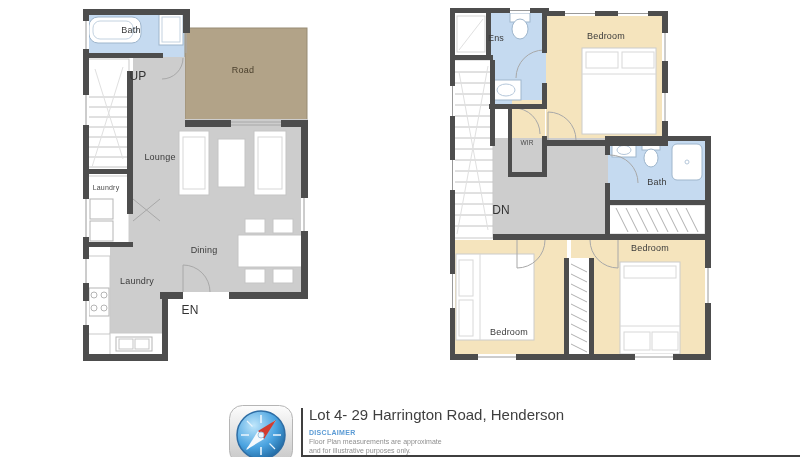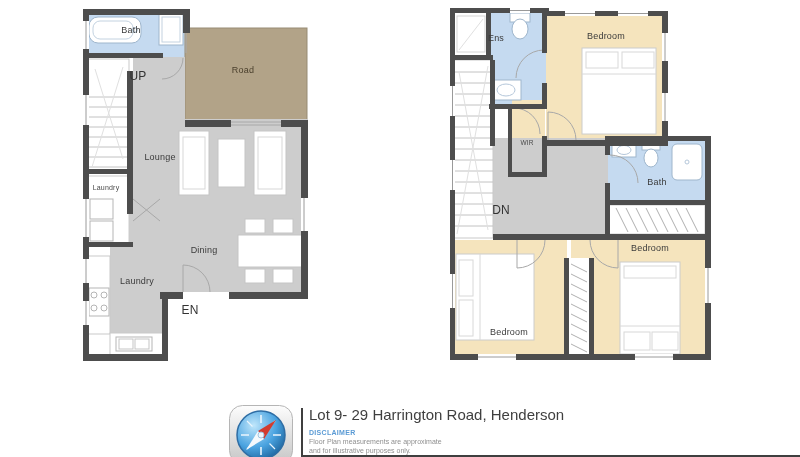--- a/index.html
+++ b/index.html
@@ -318,17 +318,17 @@
       <path d="M18 16 L23.5 21.5 M40.5 38.5 L46 44 M46 16 L40.5 21.5 M23.5 38.5 L18 44" stroke-width="1.2"></path>
     </g>
     <g>
       <polygon points="47,15 29,26 35,34" fill="#d23b2f"></polygon>
       <polygon points="17,45 29,26 35,34" fill="#f4f9fd"></polygon>
       <circle cx="32" cy="30" r="3" fill="#eef6fc" stroke="#9fc4e0"></circle>
     </g>
   </svg>
 </div>
 <div class="vdivider"></div>
-<div class="footer-title">Lot 9- 29 Harrington Road, Henderson</div>
+<div class="footer-title">Lot 4- 29 Harrington Road, Henderson</div>
 <div class="disc-head">DISCLAIMER</div>
 <div class="disc-line1">Floor Plan measurements are approximate</div>
 <div class="disc-line2">and for illustrative purposes only.</div>
 <div class="bottom-line"></div>
 
 </body></html>

